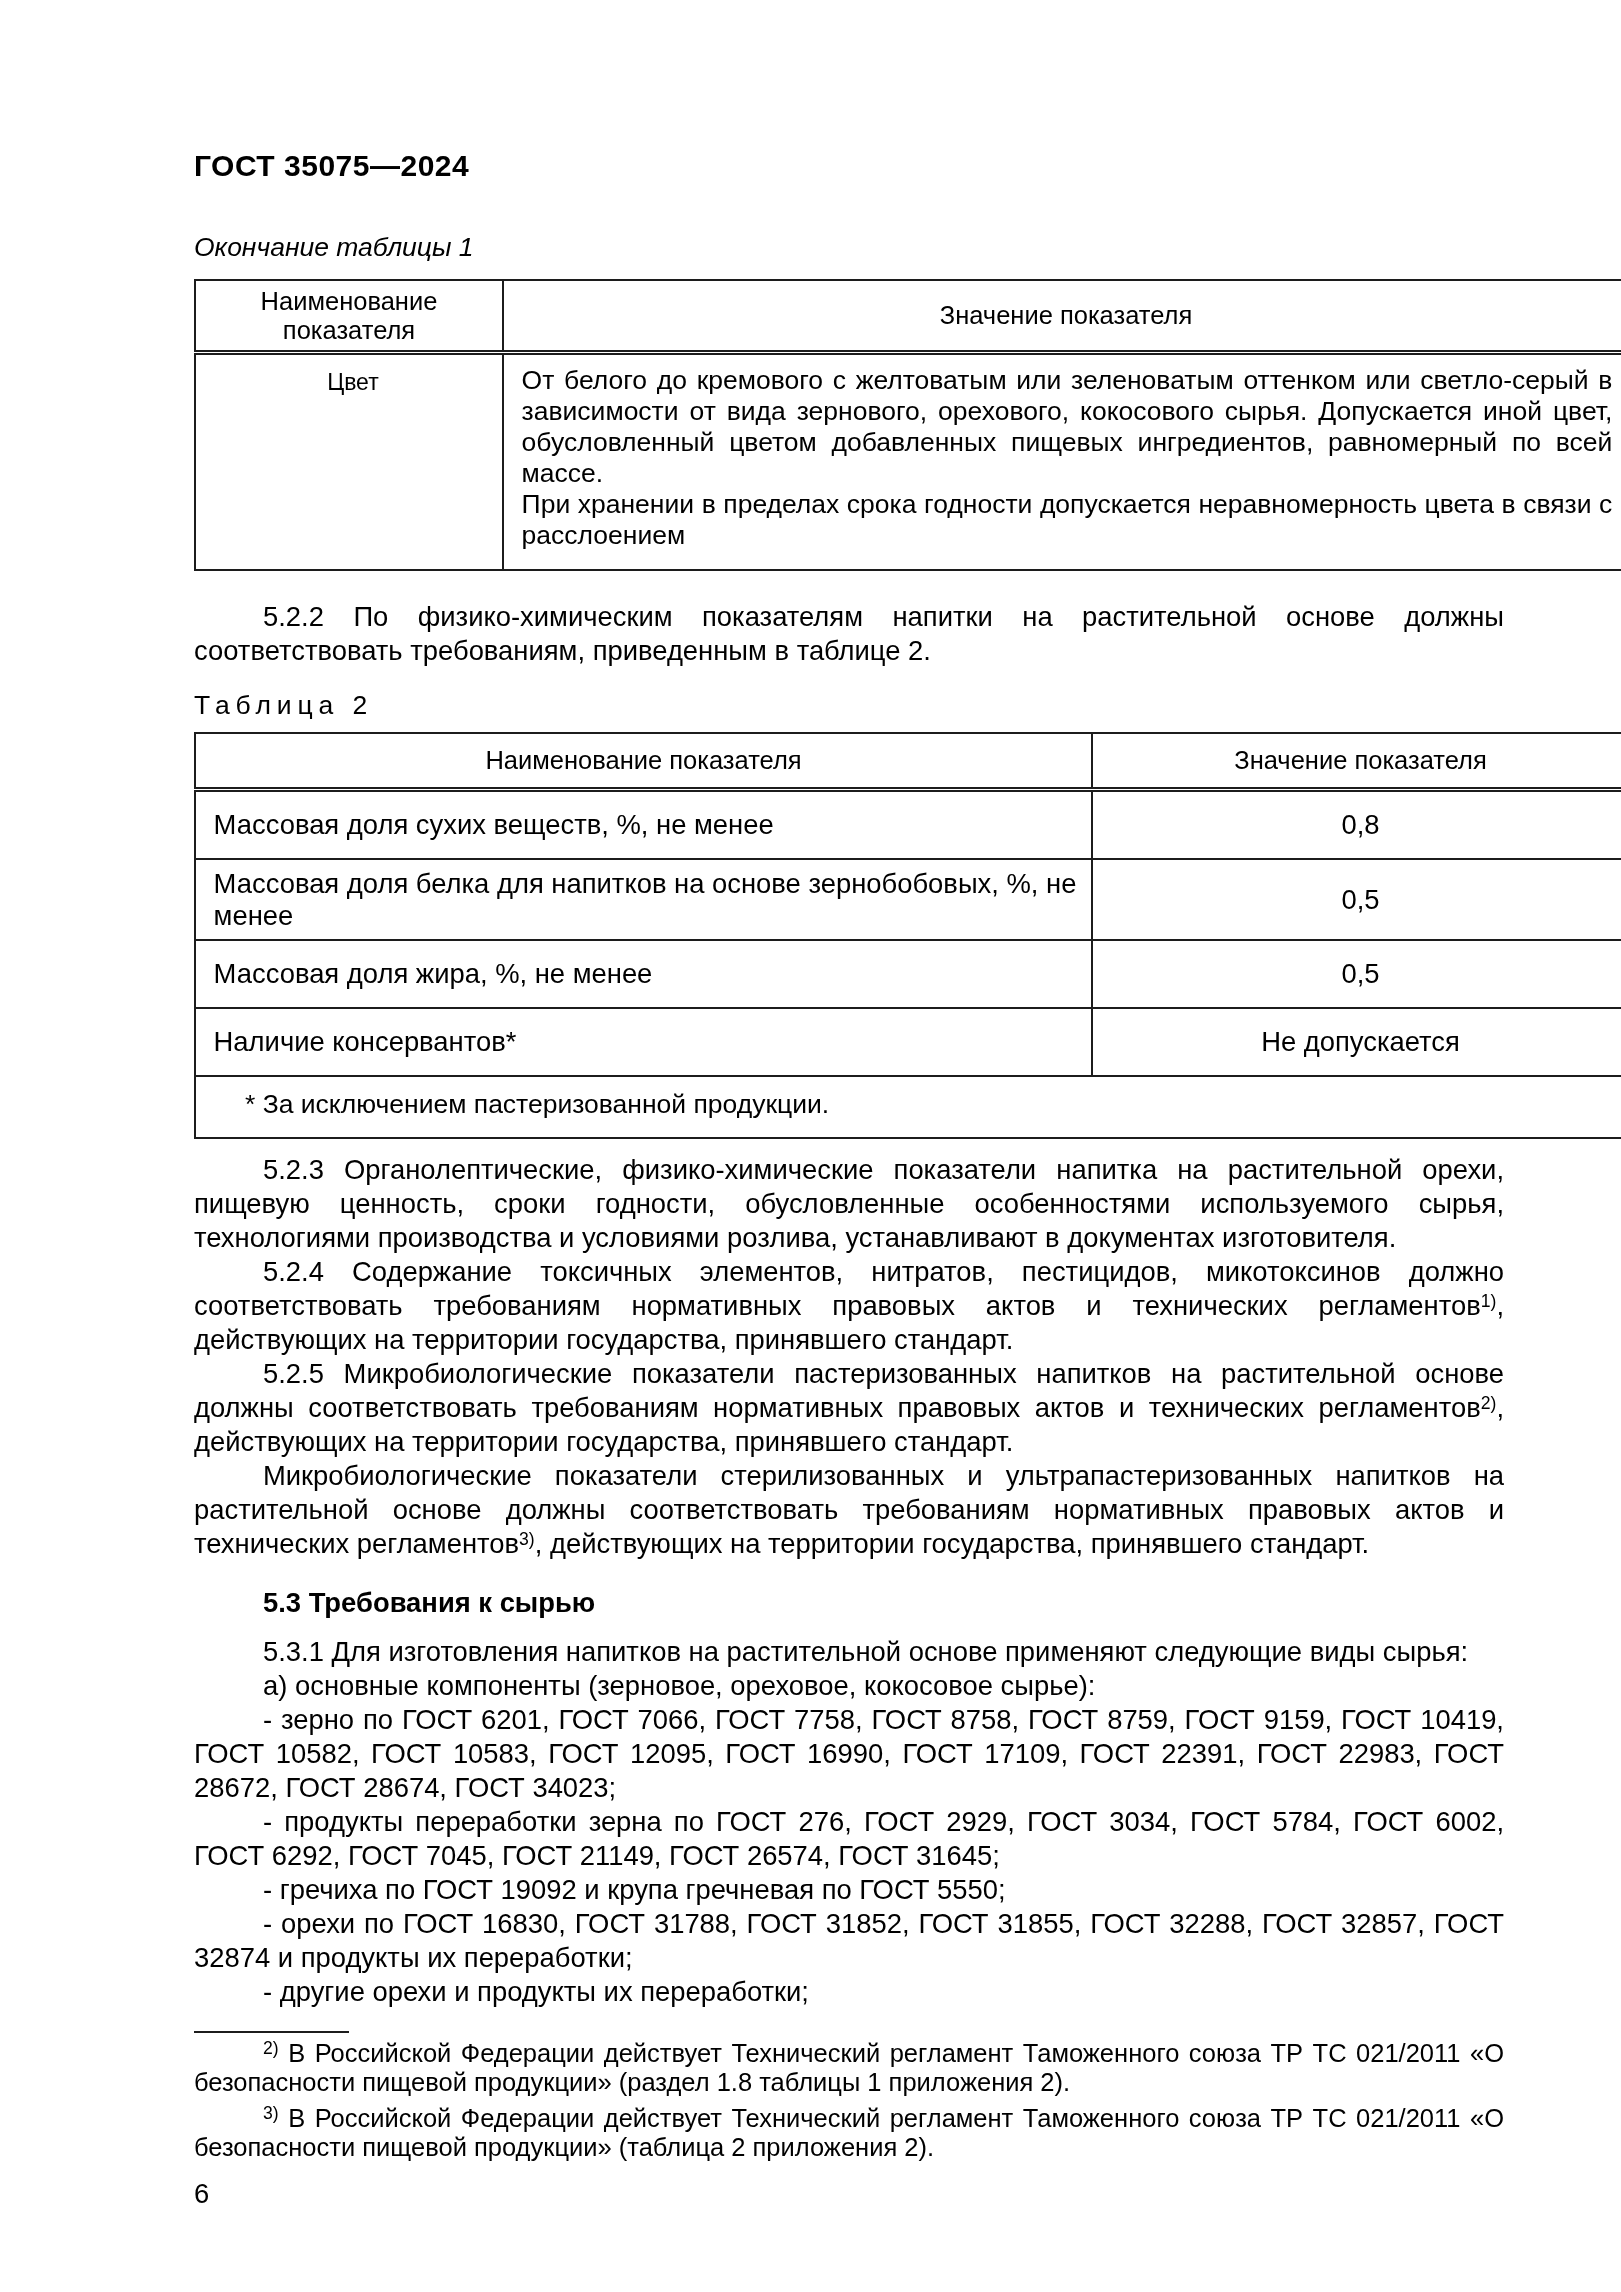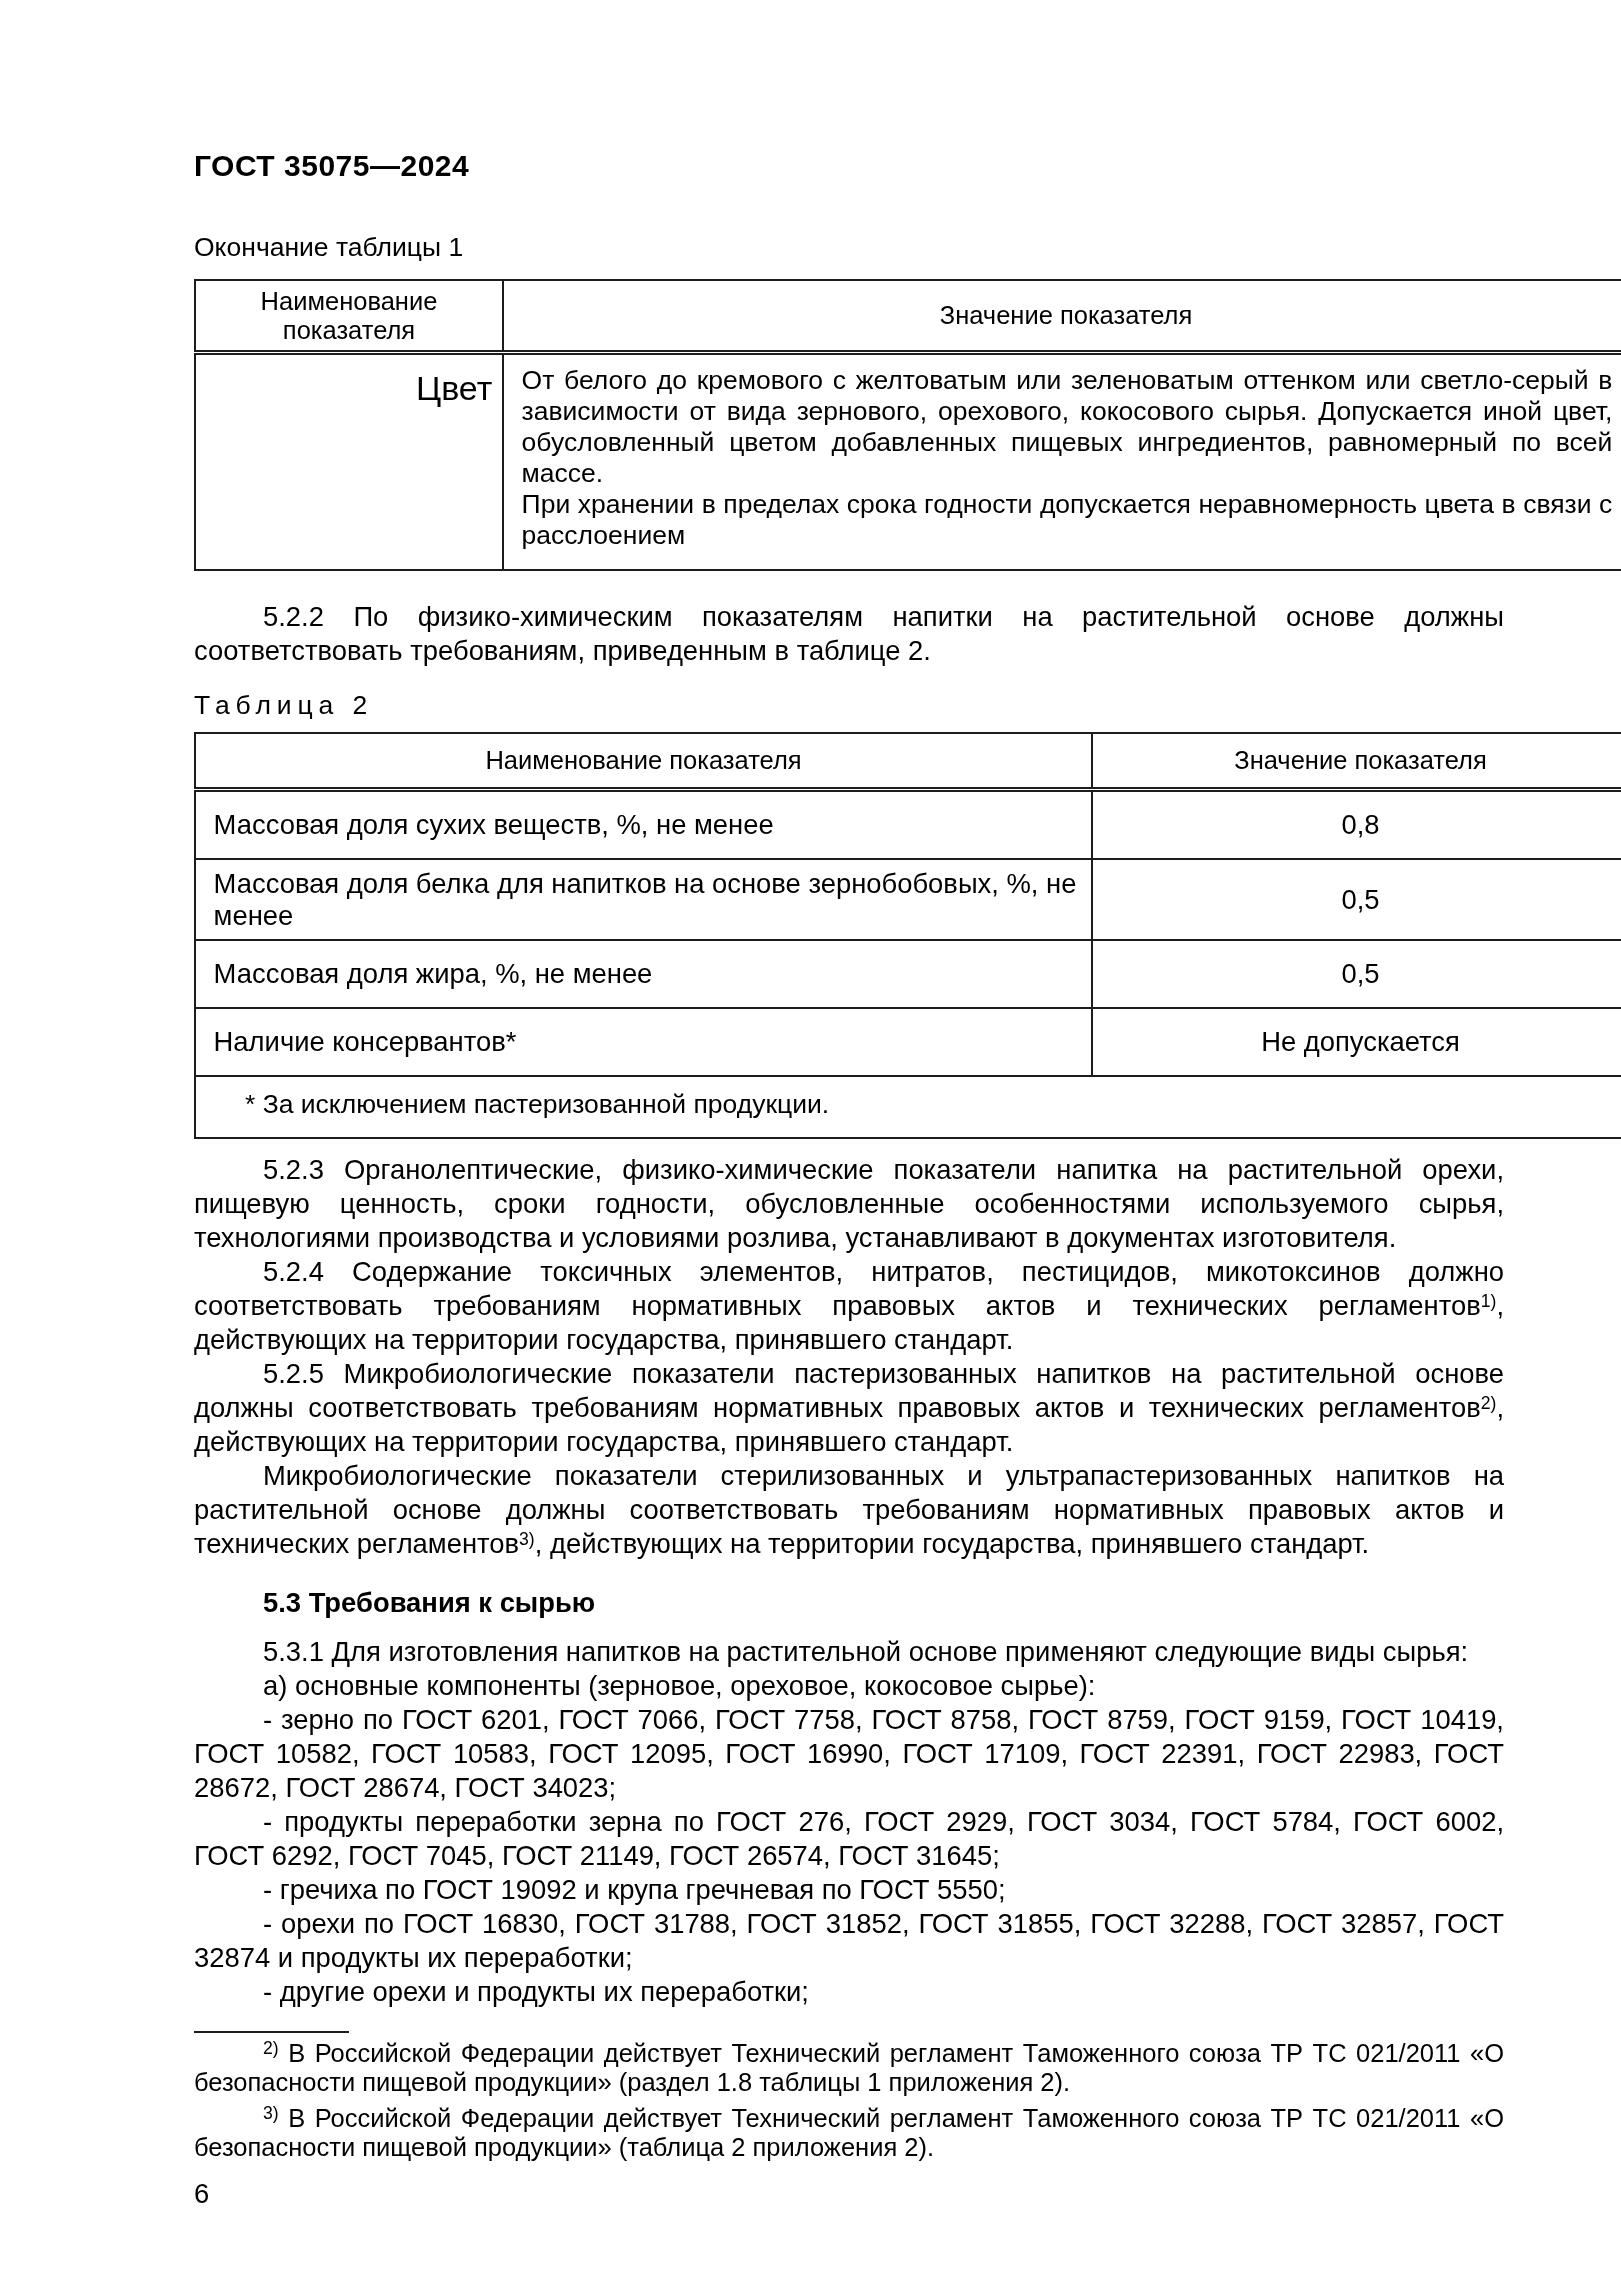--- a/index.html
+++ b/index.html
@@ -7,31 +7,31 @@
     position:relative;
     width:1621px;height:2293px;
     background:#ffffff;
     font-family:"Liberation Sans", sans-serif;
     color:#000000;
     overflow:hidden;
   }
   .content{position:absolute;left:194px;top:0;width:1310px;}
 
   .doc-header{margin:149px 0 0 0;font-size:30px;font-weight:bold;letter-spacing:0.5px;}
-  .t1-caption{margin:49px 0 0 0;font-size:26.5px;}
+  .t1-caption{margin:49px 0 0 0;font-size:26.5px;font-style:italic;}
 
   table{border-collapse:collapse;width:1436px;table-layout:fixed;}
   table, td, th{border:2px solid #1c1c1c;}
   table{border-width:2.9px;}
   th{font-weight:normal;font-size:25.5px;text-align:center;vertical-align:middle;
      border-bottom:5.9px double #1c1c1c;padding:5.9px 9.8px;}
 
   .t1{margin-top:15.7px;}
   .t1 .col-name{width:308px;}
-  .t1 td.name-cell{vertical-align:top;text-align:right;font-size:34px;padding:13.7px 9.8px 9.8px 17.6px;}
+  .t1 td.name-cell{vertical-align:top;text-align:center;font-size:23px;padding:13.7px 9.8px 9.8px 17.6px;}
   .t1 td.value-cell{vertical-align:top;text-align:justify;font-size:26.5px;line-height:31px;padding:9.8px 15.7px 9.8px 17.6px;height:194px;}
   .t1 th{height:37px;}
 
   .p-body{font-size:27.4px;line-height:34px;text-align:justify;text-indent:69px;margin:0;}
   .p-first{margin-top:29px;}
 
   .t2-label{margin:21.6px 0 0 0;font-size:26.5px;letter-spacing:5.9px;}
   .t2{margin-top:11.8px;}
   .t2 .col-name{width:897px;}
   .t2 th{height:41px;}

